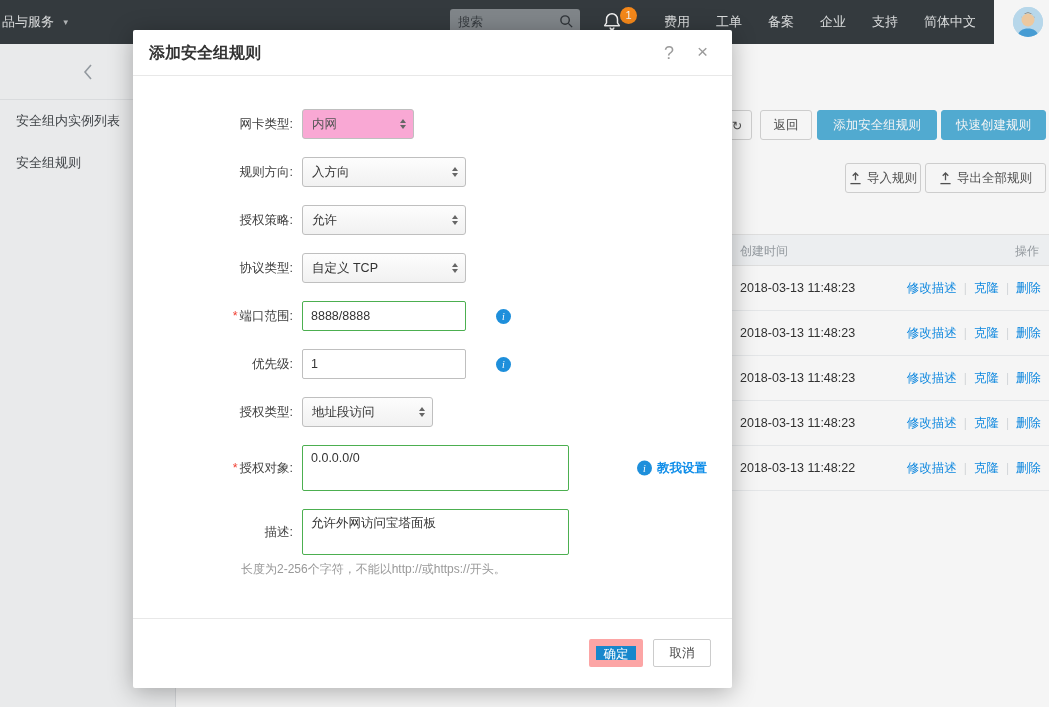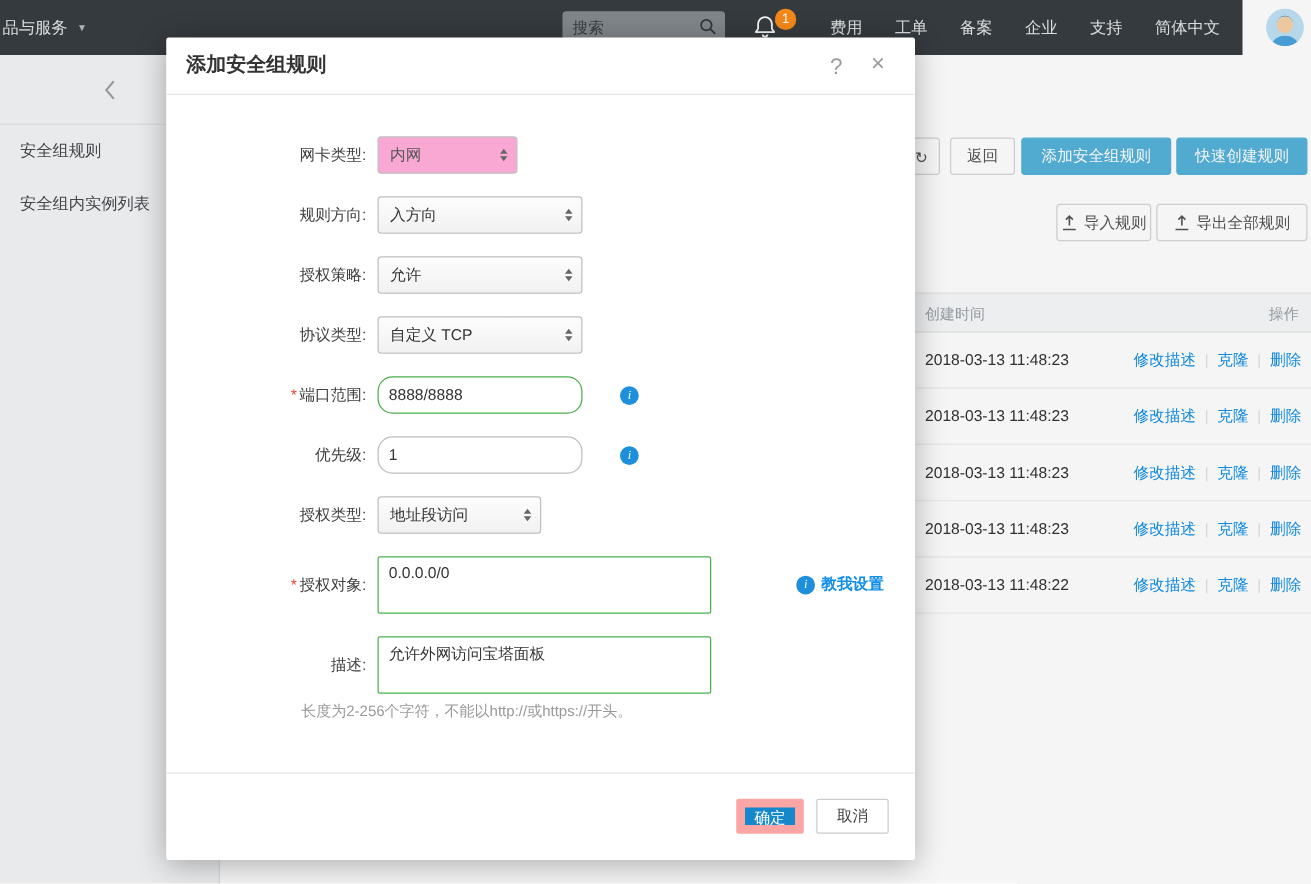--- a/index.html
+++ b/index.html
@@ -60,21 +60,21 @@
   .frow { display:flex; align-items:center; margin-bottom:18px; position:relative; }
   .flabel { width:160px; text-align:right; font-size:12.5px; color:#404040; flex:0 0 160px; }
   .req { color:#f04134; font-style:normal; margin-right:2px; }
   .ctrl { margin-left:9px; }
   .select { position:relative; height:30px; line-height:28px; border:1px solid #bfbfbf; border-radius:3px; background:linear-gradient(#fdfdfd,#f1f1f1); padding:0 22px 0 9px; color:#333; font-size:12.5px; cursor:pointer; }
   .select.disabled { background:#f9a8d4; color:#555; cursor:default; }
   .carets { position:absolute; right:7px; top:50%; transform:translateY(-50%); display:flex; flex-direction:column; gap:2px; }
   .carets i { display:block; width:0; height:0; border-left:3.5px solid transparent; border-right:3.5px solid transparent; }
   .carets .up { border-bottom:4px solid #666; }
   .carets .dn { border-top:4px solid #666; }
-  .txt { height:30px; border:1px solid #bfbfbf; border-radius:12px; padding:0 8px; font-size:12.5px; color:#333; outline:none; font-family:inherit; }
+  .txt { height:30px; border:1px solid #bfbfbf; border-radius:2px; padding:0 8px; font-size:12.5px; color:#333; outline:none; font-family:inherit; }
   .txt.green, .ta.green { border-color:#4caf50; }
   .ta { width:267px; height:46px; border:1px solid #bfbfbf; border-radius:2px; padding:5px 8px; font-size:12.5px; color:#333; resize:none; overflow:hidden; outline:none; font-family:inherit; }
   .info { display:inline-flex; width:15px; height:15px; border-radius:50%; background:#1e8fdb; color:#fff; font-size:10px; font-style:italic; font-family:"Liberation Serif","DejaVu Serif",serif; align-items:center; justify-content:center; margin-left:30px; cursor:pointer; flex:0 0 15px; }
   .teach { position:absolute; right:25px; top:50%; transform:translateY(-50%); display:flex; align-items:center; gap:5px; cursor:pointer; }
   .teach .info { margin-left:0; }
   .teach a { color:#108ee9; font-size:12.5px; text-decoration:none; font-weight:600; }
   .hint-row { margin:-12px 0 0 0; padding-left:108px; color:#999; font-size:12px; }
   .m-footer { position:absolute; left:0; right:0; bottom:0; height:70px; border-top:1px solid #e8e8e8; }
   .btn-ok { position:absolute; right:89px; top:20px; width:54px; height:28px; background:#1787cc; border:7px solid #fca5a5; color:#fff; border-radius:2px; font-size:12.5px; cursor:pointer; font-family:inherit; }
   .btn-cancel { position:absolute; right:21px; top:20px; width:58px; height:28px; background:#fff; border:1px solid #ccc; color:#444; border-radius:2px; font-size:12.5px; cursor:pointer; font-family:inherit; }
@@ -118,22 +118,22 @@
         </svg>
     </span>
   </div>
 
   <div class="sidebar">
     <div class="side-top">
       <svg class="side-collapse" viewBox="0 0 22 22">
           <polyline points="13,4 7,11 13,18" fill="none" stroke="#9aa0a6" stroke-width="1.6"></polyline>
         </svg>
     </div>
+    <div class="side-item">安全组内实例列表</div>
     <div class="side-item">安全组规则</div>
-    <div class="side-item">安全组内实例列表</div>
   </div>
 
   <div class="main">
     <button class="btn tbtn tbtn-refresh">
         <span>↻</span>
       </button>
     <button class="btn tbtn tbtn-back">返回</button>
     <button class="btn btn-blue tbtn tbtn-add">添加安全组规则</button>
     <button class="btn btn-blue tbtn tbtn-quick">快速创建规则</button>
     <button class="btn tbtn tbtn-import">

